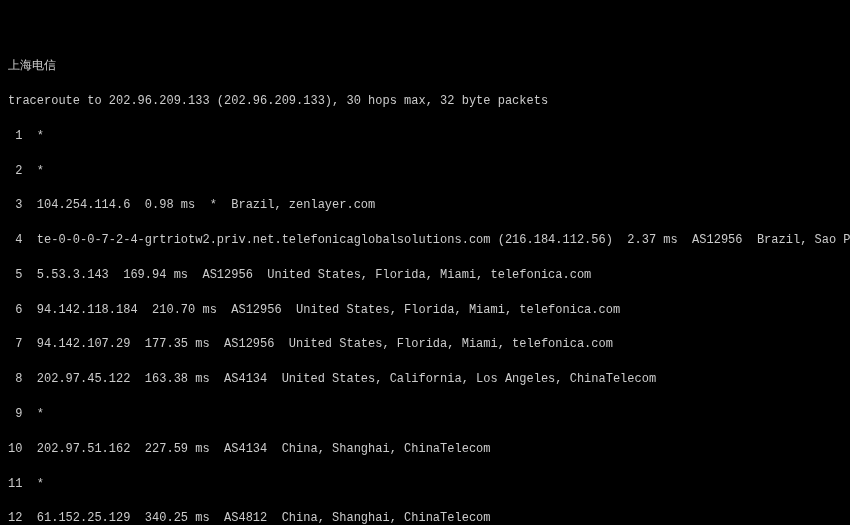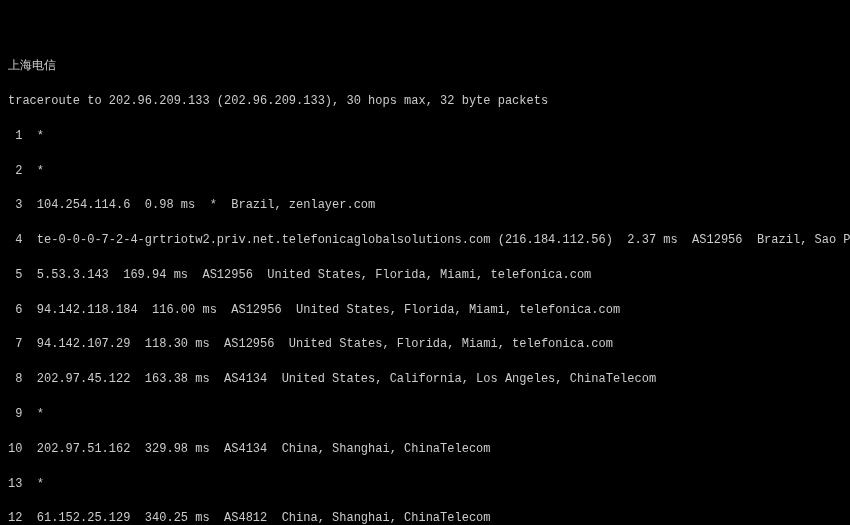--- a/index.html
+++ b/index.html
@@ -22,26 +22,26 @@
 <body>
 
 
 <span class="line">上海电信</span>
 <span class="line">traceroute to 202.96.209.133 (202.96.209.133), 30 hops max, 32 byte packets</span>
 <span class="line"> 1  *</span>
 <span class="line"> 2  *</span>
 <span class="line"> 3  104.254.114.6  0.98 ms  *  Brazil, zenlayer.com</span>
 <span class="line"> 4  te-0-0-0-7-2-4-grtriotw2.priv.net.telefonicaglobalsolutions.com (216.184.112.56)  2.37 ms  AS12956  Brazil, Sao Paulo</span>
 <span class="line"> 5  5.53.3.143  169.94 ms  AS12956  United States, Florida, Miami, telefonica.com</span>
-<span class="line"> 6  94.142.118.184  116.00 ms  AS12956  United States, Florida, Miami, telefonica.com</span>
-<span class="line"> 7  94.142.107.29  118.30 ms  AS12956  United States, Florida, Miami, telefonica.com</span>
+<span class="line"> 6  94.142.118.184  210.70 ms  AS12956  United States, Florida, Miami, telefonica.com</span>
+<span class="line"> 7  94.142.107.29  177.35 ms  AS12956  United States, Florida, Miami, telefonica.com</span>
 <span class="line"> 8  202.97.45.122  163.38 ms  AS4134  United States, California, Los Angeles, ChinaTelecom</span>
 <span class="line"> 9  *</span>
-<span class="line">10  202.97.51.162  329.98 ms  AS4134  China, Shanghai, ChinaTelecom</span>
-<span class="line">13  *</span>
+<span class="line">10  202.97.51.162  227.59 ms  AS4134  China, Shanghai, ChinaTelecom</span>
+<span class="line">11  *</span>
 <span class="line">12  61.152.25.129  340.25 ms  AS4812  China, Shanghai, ChinaTelecom</span>
 
 
 
 
 
 
 
 
 

